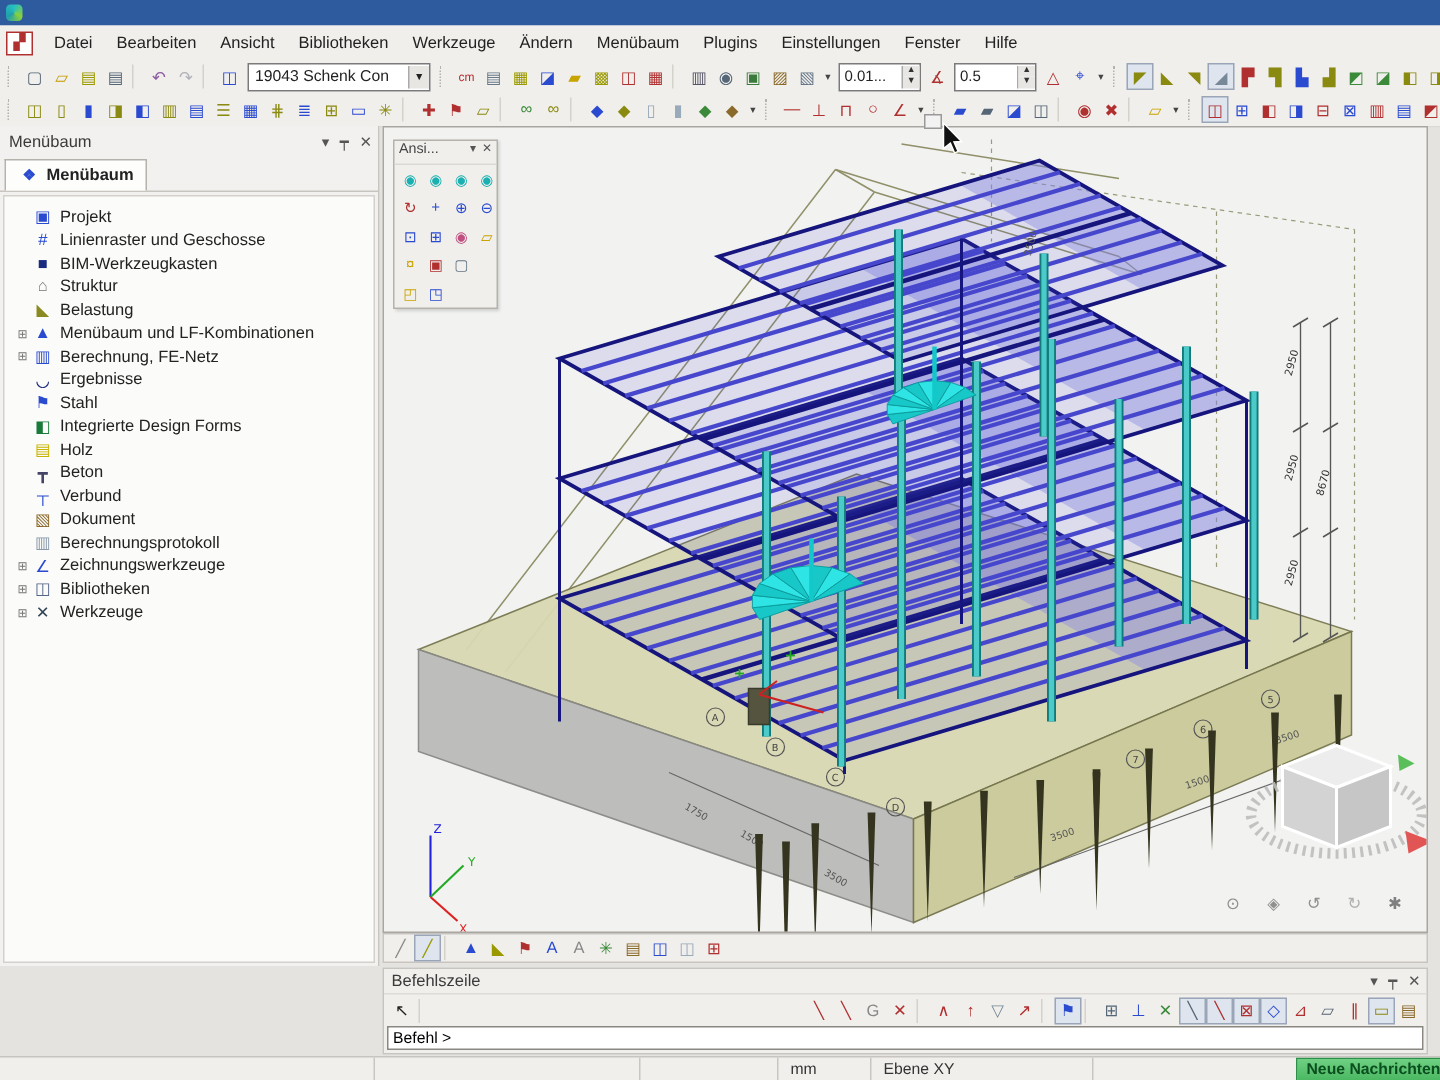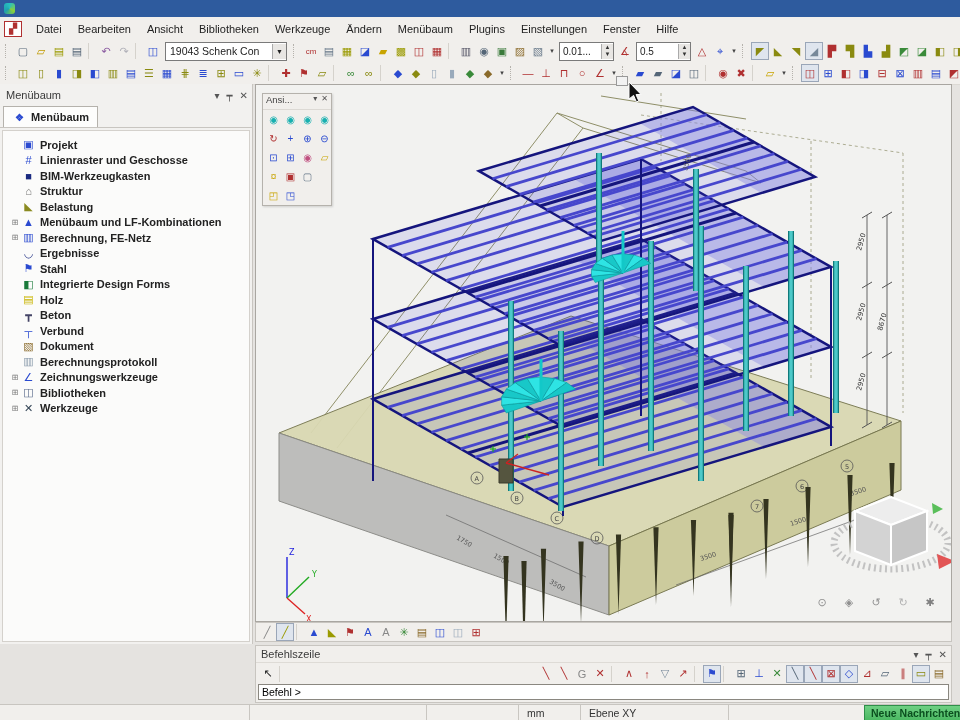--- a/index.html
+++ b/index.html
@@ -44,21 +44,21 @@
   .lp-head .hicons{margin-left:auto;display:flex;gap:7px;color:#555;font-size:10px;}
   .lp-tabs{height:21px;display:flex;align-items:flex-end;padding-left:3px;border-bottom:1px solid #c8c5c0;}
   .tab{background:#fdfdfc;border:1px solid #b5b2ac;border-bottom:none;height:20px;display:flex;align-items:center;
     gap:4px;padding:0 8px;font-weight:bold;}
   .tab .tico{font-size:10px;}
   .tree{position:absolute;left:2px;right:2px;top:46px;bottom:2px;background:#fbfbfa;border:1px solid #d4d1cc;
     padding-top:6px;overflow:hidden;}
   .trow{display:flex;align-items:center;height:15.5px;padding-left:6px;cursor:default;}
   .texp{width:12px;font-size:8px;color:#777;text-align:center;flex:0 0 auto;}
   .tico{width:15px;font-size:11px;text-align:center;flex:0 0 auto;}
-  .tlab{padding-left:4px;white-space:nowrap;font-weight:bold;}
+  .tlab{padding-left:4px;white-space:nowrap;}
 
   
   .viewport{position:absolute;left:255px;top:84px;width:697px;height:538px;background:#f2f2f0;border:1px solid #a9a6a1;box-sizing:border-box;}
   #scene{position:absolute;left:0;top:0;}
   .palette{position:absolute;left:6px;top:8px;width:68px;background:#f1efec;border:1px solid #b5b2ac;box-shadow:1px 1px 2px rgba(0,0,0,.15);}
   .pal-head{height:15px;display:flex;align-items:flex-start;font-size:9.5px;color:#444;padding:0 3px;border-bottom:1px solid #dcd9d4;}
   .pal-head .phicons{margin-left:auto;display:flex;gap:4px;font-size:8px;color:#555;}
   .pal-row{display:flex;padding:1px 2px;}
   .pal-row .ic{width:15px;height:15px;font-size:10px;}
   .navicons{position:absolute;right:12px;bottom:10px;display:flex;gap:9px;font-size:13px;}

